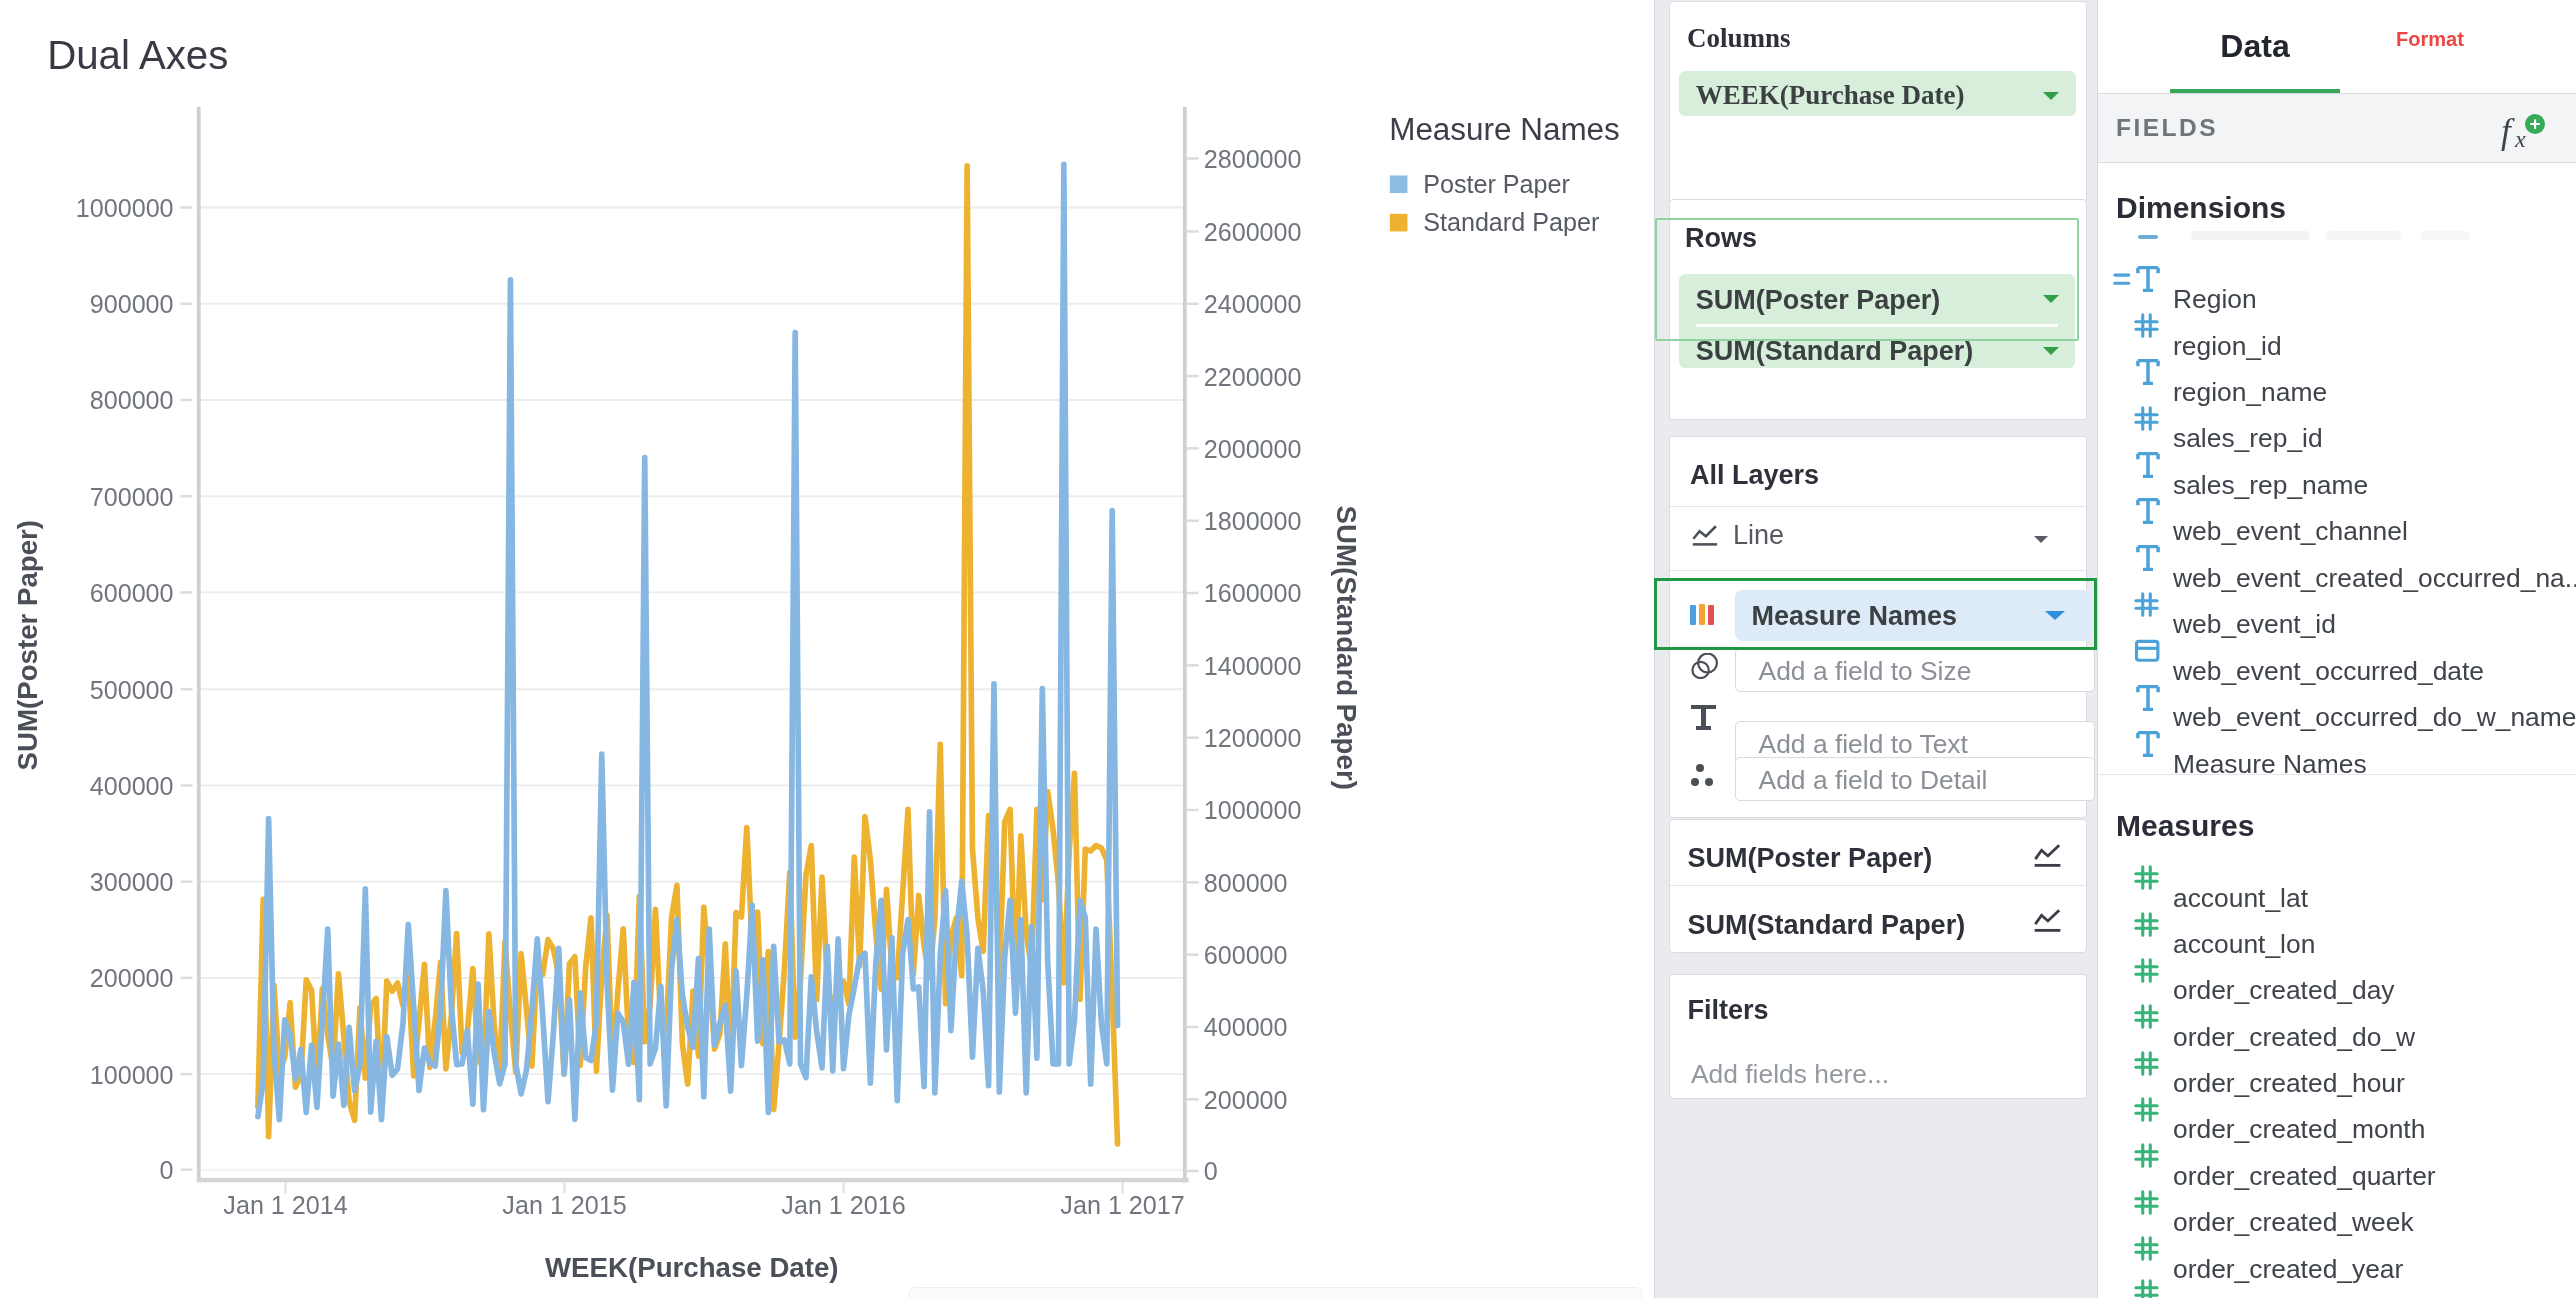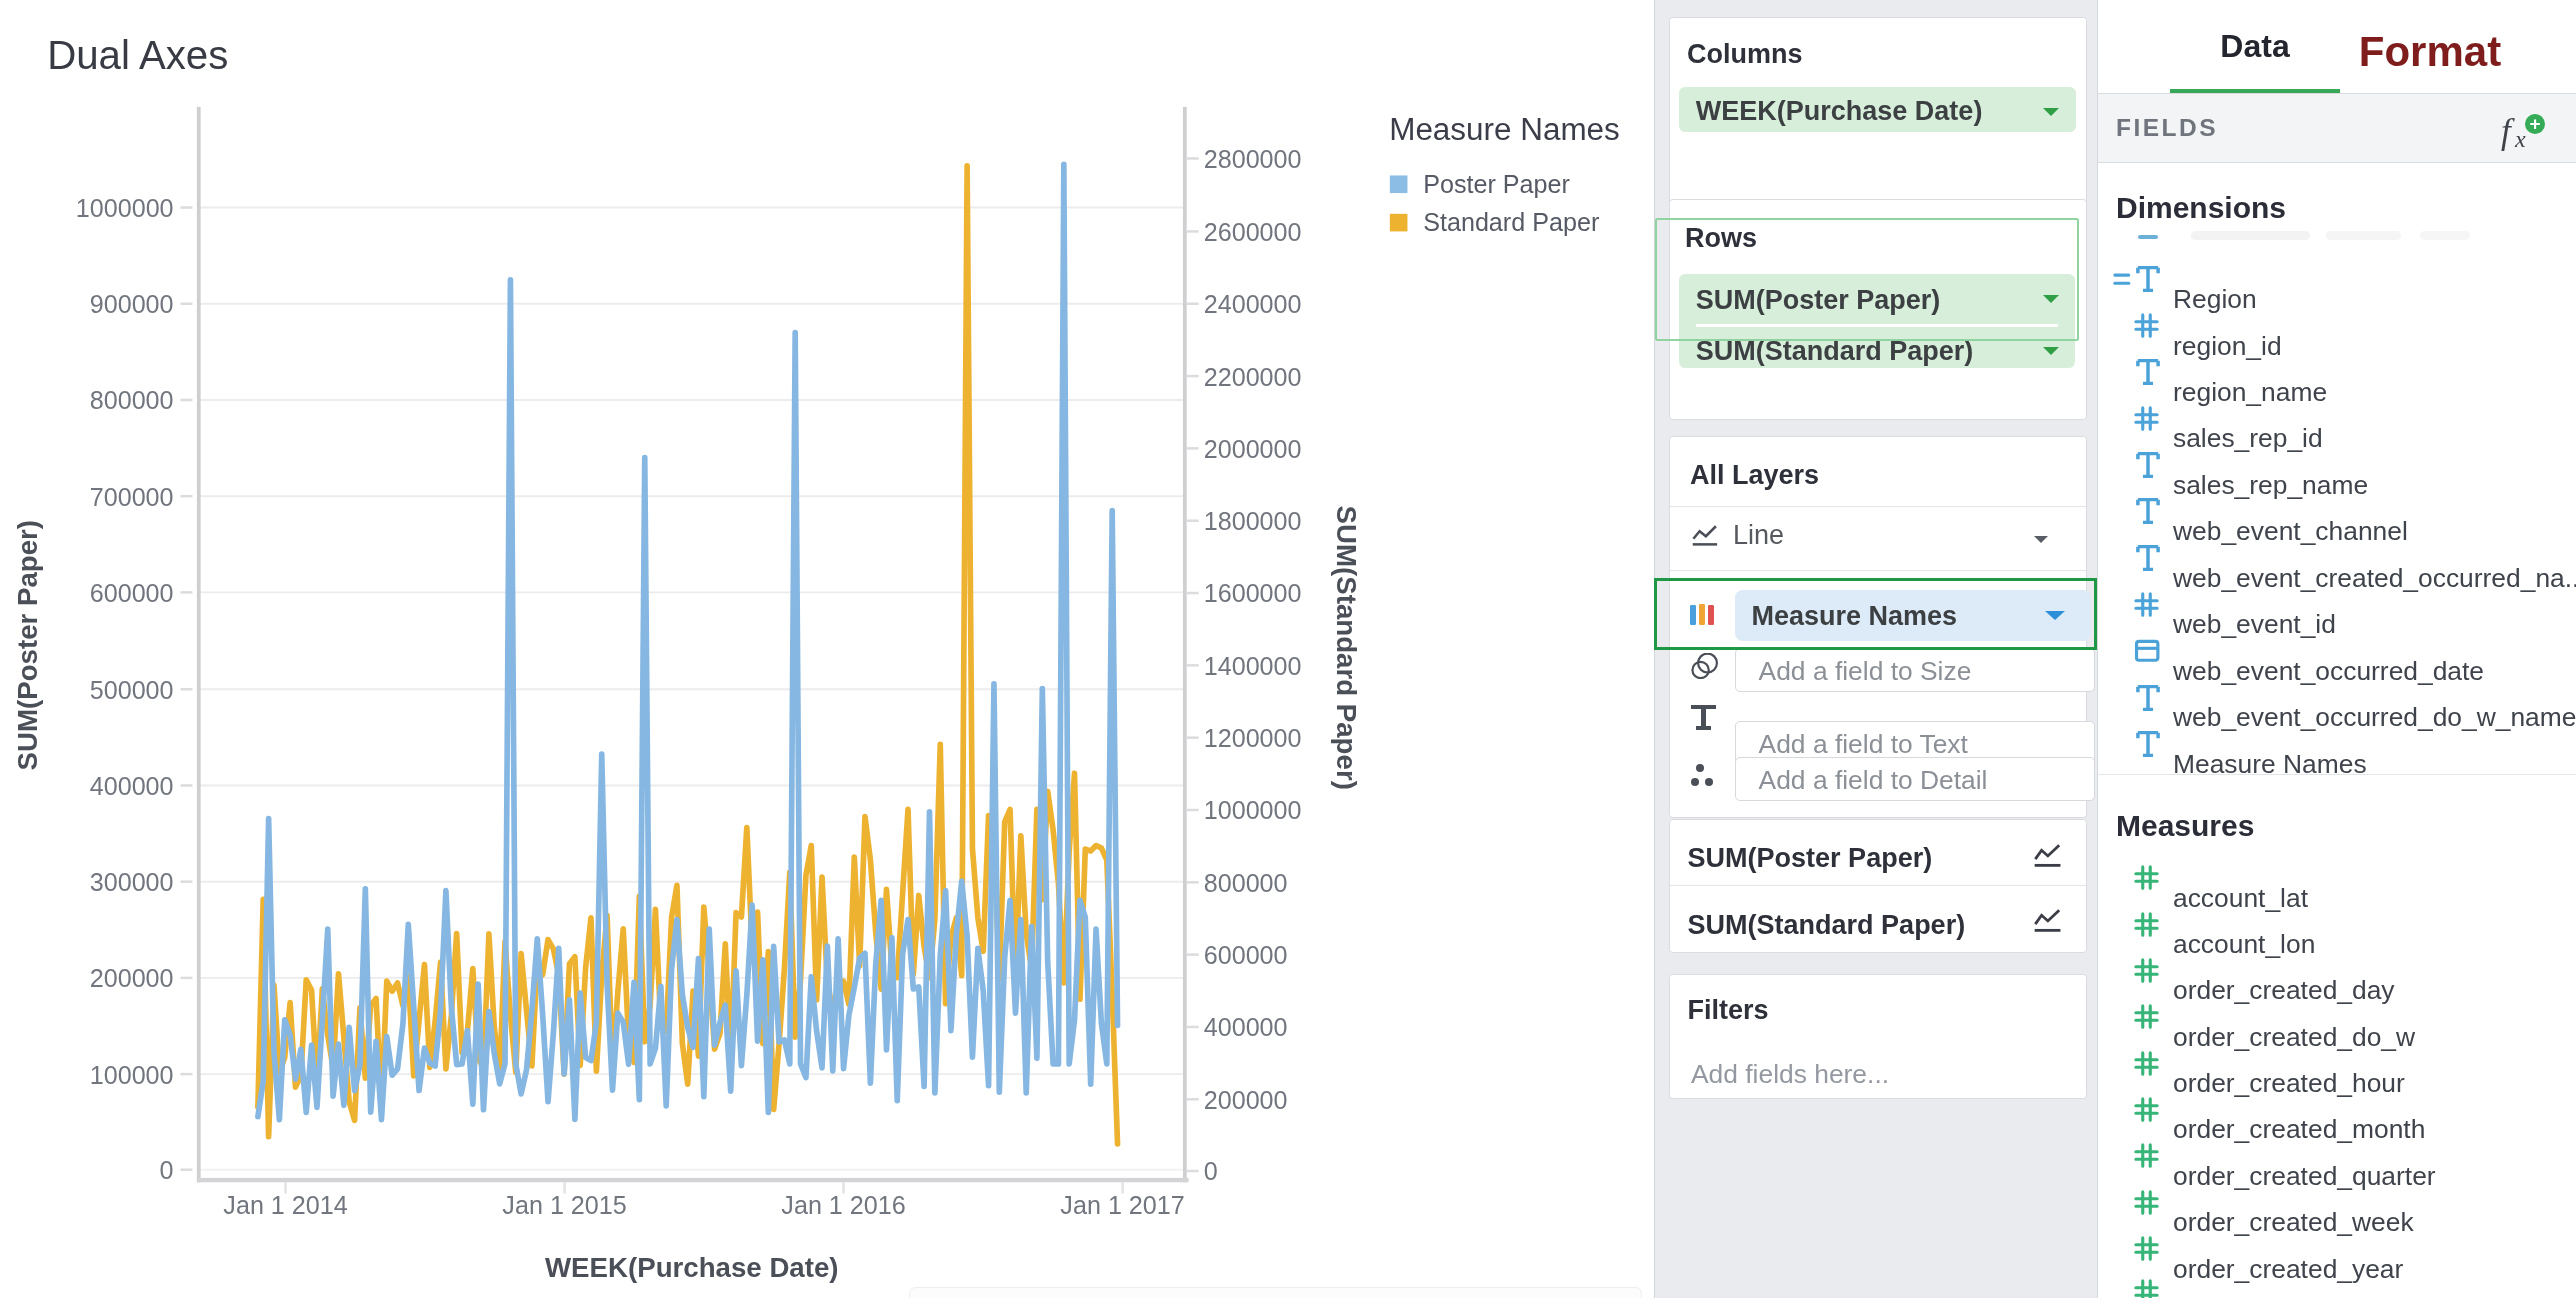--- a/index.html
+++ b/index.html
@@ -102,21 +102,21 @@
 <polyline points="410.0,1775.8 418.5,1719.3 427.1,1301.6 435.6,1672.8 444.2,1780.4 452.7,1621.8 461.3,1645.8 469.8,1716.2 478.4,1668.5 486.9,1769.0 495.4,1661.7 504.0,1760.8 512.5,1622.5 521.1,1477.5 529.6,1743.2 538.2,1660.2 546.7,1757.6 555.2,1633.7 563.8,1734.5 572.3,1692.9 580.9,1413.2 589.4,1768.4 598.0,1655.8 606.5,1780.4 615.0,1648.3 623.6,1709.8 632.1,1699.8 640.7,1627.2 649.2,1469.8 657.8,1599.8 666.3,1734.1 674.9,1666.6 683.4,1690.5 691.9,1695.2 700.5,1607.0 709.0,1416.3 717.6,1600.6 726.1,1692.8 734.7,1691.9 743.2,1638.8 751.8,1755.7 760.3,1564.9 768.8,1764.7 777.4,1608.6 785.9,1675.4 794.5,1723.5 803.0,1691.7 811.6,444.8 820.1,1691.7 828.6,1739.6 837.2,1701.2 845.7,1607.2 854.3,1492.8 862.8,1612.8 871.4,1751.8 879.9,1643.0 888.4,1508.1 897.0,1707.6 905.5,1590.0 914.1,1780.0 922.6,1579.3 931.2,1681.7 939.7,1686.4 948.3,1625.5 956.8,1199.0 965.3,1564.4 973.9,1733.4 982.4,1611.0 991.0,1625.3 999.5,1692.4 1008.1,1562.1 1016.6,1748.7 1025.2,727.8 1033.7,1691.7 1042.2,1666.9 1050.8,1568.4 1059.3,1758.4 1067.9,1540.4 1076.4,1462.2 1085.0,1581.3 1093.5,1634.0 1102.0,1665.3 1110.6,1524.3 1119.1,1743.9 1127.7,1477.5 1136.2,1661.9 1144.8,1625.9 1153.3,1598.5 1161.8,1735.0 1170.4,1543.8 1178.9,1694.4 1187.5,1582.6 1196.0,1439.2 1204.6,1655.5 1213.1,1526.4 1221.7,1768.9 1230.2,1504.9 1238.7,1656.8 1247.3,1653.5 1255.8,1691.7 1264.4,528.9 1272.9,1691.7 1281.5,1713.5 1290.0,1553.1 1298.5,1639.7 1307.1,1698.1 1315.6,1504.3 1324.2,1702.9 1332.7,1492.8 1341.3,1699.3 1349.8,1614.5 1358.4,1570.3 1366.9,1523.4 1375.4,1515.9 1384.0,1722.3 1392.5,1533.2 1401.1,1431.6 1409.6,1669.6 1418.2,1491.3 1426.7,1750.2 1435.2,1517.2 1443.8,1462.2 1452.3,1572.7 1460.9,1569.4 1469.4,1727.4 1478.0,1290.8 1486.5,1737.9 1495.1,1519.2 1503.6,1416.3 1512.1,1638.9 1520.7,1485.1 1529.2,1401.0 1537.8,1488.4 1546.3,1681.0 1554.9,1508.1 1563.4,1575.3 1571.9,1726.3 1580.5,1087.3 1589.0,1736.7 1597.6,1521.6 1606.1,1431.6 1614.7,1610.9 1623.2,1462.2 1631.8,1737.7 1640.3,1473.2 1648.8,1682.6 1657.4,1095.0 1665.9,1528.9 1674.5,1691.8 1683.0,1691.7 1691.6,261.2 1700.1,1691.7 1708.6,1621.6 1717.2,1431.6 1725.7,1458.7 1734.3,1723.8 1742.8,1477.5 1751.4,1627.9 1759.9,1691.7 1768.5,812.0 1777.0,1630.5" fill="none" stroke="#85b7e2" stroke-width="9" stroke-linejoin="round" stroke-linecap="round"></polyline>
 <text x="2209" y="223" font-size="50" fill="#3b3e48">Measure Names</text>
 <rect x="2210" y="279" width="28" height="28" fill="#8bbde5"></rect>
 <text x="2263" y="307" font-size="40" fill="#565a64">Poster Paper</text>
 <rect x="2210" y="340" width="28" height="28" fill="#eeb231"></rect>
 <text x="2263" y="368" font-size="40" fill="#565a64">Standard Paper</text>
 <text x="75" y="110" font-size="64" fill="#383b44">Dual Axes</text>
     </svg></div>
 <div class="abs" style="left:909px;top:1287px;width:733px;height:19px;background:#fcfcfc;border:1.3px solid #eeeeef;border-radius:6.3px"></div>
 <div id="midpanel">
-<div class="card" style="top:17px;height:204px;">
+<div class="card" style="top:1px;height:204px;font-family:Liberation Serif, serif;">
 <div class="cardtitle" style="position:absolute;left:17px;top:21.4px;">Columns</div>
 <div class="pill" style="left:8.8px;top:69px;width:397px;height:45px;">
 <div class="pilltext" style="position:absolute;left:17px;top:8.8px;">WEEK(Purchase Date)</div>
 <div class="gtri" style="right:17px;top:21.4px;"></div>
 </div>
     </div>
 <div class="card" style="top:199px;height:221px;">
 <div class="cardtitle" style="position:absolute;left:15px;top:22.6px;">Rows</div>
 <div class="pill" style="left:8.8px;top:74px;width:396px;height:94px;">
 <div class="pilltext" style="position:absolute;left:17px;top:11.3px;">SUM(Poster Paper)</div>
@@ -184,21 +184,21 @@
 <line x1="1" y1="34" x2="42" y2="34" stroke="#3b3e46" stroke-width="4.5"></line>
       </svg>
 </div>
 <div class="card" style="top:974px;height:125px;">
 <div class="cardtitle" style="position:absolute;left:17.6px;top:20px;">Filters</div>
 <div style="position:absolute;left:21px;top:68px;font-size:26.4px;color:#9499a1;margin-top:16px;">Add fields here...</div>
 </div>
 </div>
 <div id="rightpanel">
 <div style="position:absolute;left:72px;top:28px;width:170px;text-align:center;font-size:32px;font-weight:bold;color:#23262e;">Data</div>
-<div style="position:absolute;left:247px;top:28px;width:170px;text-align:center;font-size:42px;font-weight:bold;color:#7f1d1d;">Format</div>
+<div style="position:absolute;left:247px;top:28px;width:170px;text-align:center;font-size:20px;font-weight:bold;color:#ef4444;">Format</div>
 <div style="position:absolute;left:72px;top:89px;width:170px;height:4.4px;background:#38a758;"></div>
 <div style="position:absolute;left:0;top:93px;width:100%;height:70px;background:#f3f4f6;border-top:1.3px solid #d9dcde;border-bottom:1.3px solid #d9dcde;">
 <div style="position:absolute;left:18px;top:20px;font-size:24.5px;font-weight:bold;letter-spacing:2.5px;color:#70747c;">FIELDS</div>
 <div style="position:absolute;left:403px;top:14px;width:44px;height:44px;">
 <span style="position:absolute;left:0;top:3.8px;font-family:'Liberation Serif',serif;font-style:italic;font-size:35px;color:#3f4249;">f</span>
 <span style="position:absolute;left:14px;top:17.6px;font-family:'Liberation Serif',serif;font-style:italic;font-size:24px;color:#3f4249;">x</span>
 <div style="position:absolute;left:24px;top:6.3px;width:20px;height:20px;border-radius:50%;background:#35ab57;color:#fff;font-size:19px;font-weight:bold;text-align:center;line-height:20px;">+</div>
 </div>
     </div>
 <div style="position:absolute;left:18px;top:191px;font-size:30px;font-weight:bold;color:#2b2e38;">Dimensions</div>

